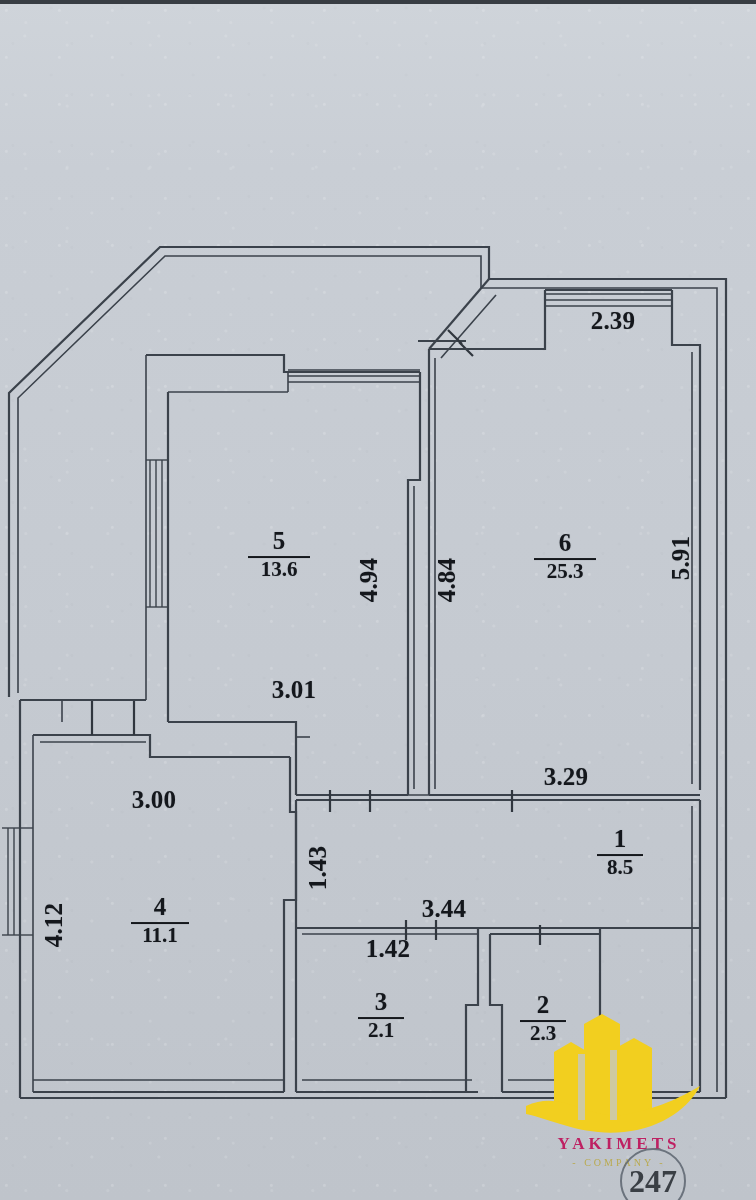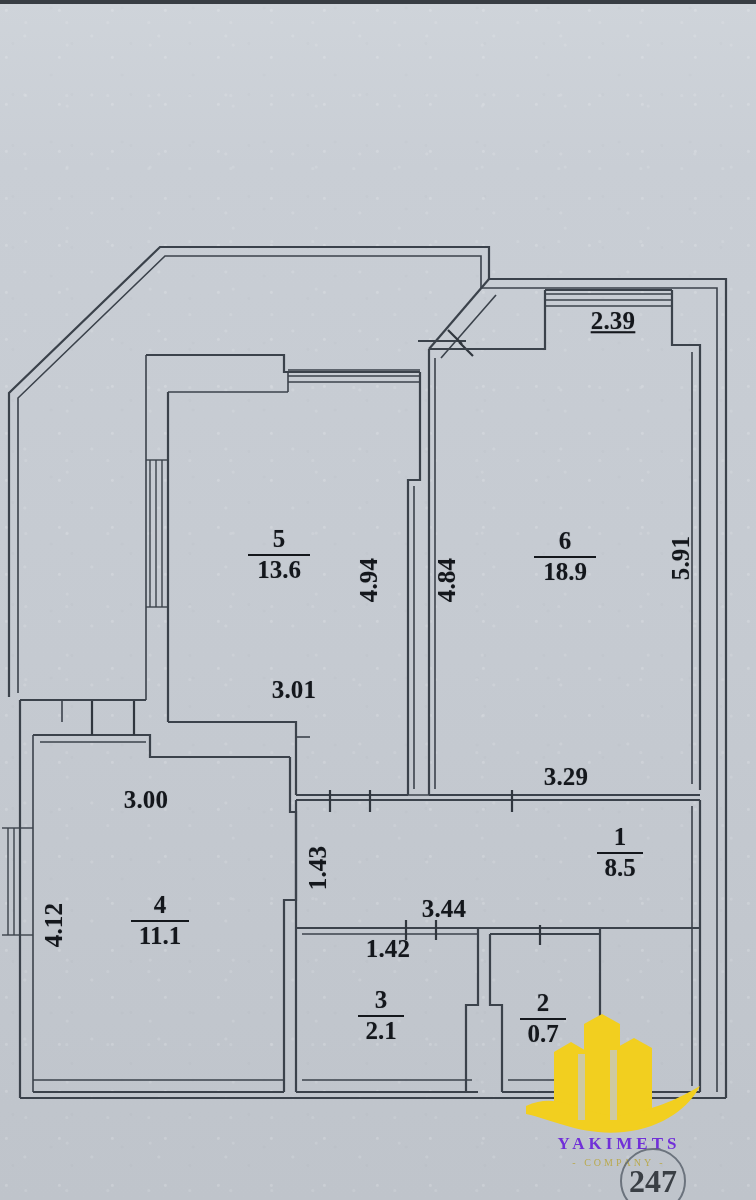--- a/index.html
+++ b/index.html
@@ -46,33 +46,33 @@
     line-height:1.02;
     text-shadow:0 0 1px rgba(60,65,72,.35);
   }
   .dim{font-size:25px;letter-spacing:.2px;}
   .dim.vert{transform-origin:50% 50%;}
   .room-tag{font-size:25px;}
   .room-tag .num{display:block;font-size:25px;}
   .room-tag .bar{
     display:block;height:2px;background:#14171c;margin:2px auto 1px;
   }
-  .room-tag .area{display:block;font-size:25px;}
+  .room-tag .area{display:block;font-size:21px;}
   
   #watermark{
     position:absolute;
     left:524px;top:1002px;
     width:232px;height:198px;
     pointer-events:none;
   }
   #wm-text{
     position:absolute;left:0;top:132px;width:190px;
     text-align:center;
     font-family:"Liberation Serif",serif;
-    color:#6d28d9;
+    color:#be185d;
     font-size:17px;letter-spacing:4px;font-weight:bold;
     opacity:.95;
   }
   #wm-sub{
     position:absolute;left:0;top:155px;width:190px;
     text-align:center;
     font-family:Liberation Serif, serif;
     color:#b9a742;
     font-size:10px;letter-spacing:3px;
     opacity:.9;
@@ -248,21 +248,21 @@
 
   <div class="lbl room-tag" style="left:620px;top:852px;transform:translate(-50%,-50%);width:64px;">
     <span class="num">1</span>
     <span class="bar" style="width:46px;"></span>
     <span class="area">8.5</span>
   </div>
 
   <div class="lbl room-tag" style="left:543px;top:1018px;transform:translate(-50%,-50%);width:64px;">
     <span class="num">2</span>
     <span class="bar" style="width:46px;"></span>
-    <span class="area">0.7</span>
+    <span class="area">2.3</span>
   </div>
 
   <div class="lbl room-tag" style="left:381px;top:1015px;transform:translate(-50%,-50%);width:64px;">
     <span class="num">3</span>
     <span class="bar" style="width:46px;"></span>
     <span class="area">2.1</span>
   </div>
 
   <div class="lbl room-tag" style="left:160px;top:920px;transform:translate(-50%,-50%);width:74px;">
     <span class="num">4</span>
@@ -272,36 +272,36 @@
 
   <div class="lbl room-tag" style="left:279px;top:554px;transform:translate(-50%,-50%);width:78px;">
     <span class="num">5</span>
     <span class="bar" style="width:62px;"></span>
     <span class="area">13.6</span>
   </div>
 
   <div class="lbl room-tag" style="left:565px;top:556px;transform:translate(-50%,-50%);width:78px;">
     <span class="num">6</span>
     <span class="bar" style="width:62px;"></span>
-    <span class="area">18.9</span>
-  </div>
-
-  <div class="lbl dim" style="left:613px;top:321px;transform:translate(-50%,-50%);text-decoration:underline;">2.39</div>
+    <span class="area">25.3</span>
+  </div>
+
+  <div class="lbl dim" style="left:613px;top:321px;transform:translate(-50%,-50%);">2.39</div>
 
   <div class="lbl dim vert" style="left:681px;top:558px;transform:translate(-50%,-50%) rotate(-90deg);">5.91</div>
 
   <div class="lbl dim vert" style="left:369px;top:580px;transform:translate(-50%,-50%) rotate(-90deg);">4.94</div>
 
   <div class="lbl dim vert" style="left:447px;top:580px;transform:translate(-50%,-50%) rotate(-90deg);">4.84</div>
 
   <div class="lbl dim" style="left:294px;top:690px;transform:translate(-50%,-50%);">3.01</div>
 
   <div class="lbl dim" style="left:566px;top:777px;transform:translate(-50%,-50%);">3.29</div>
 
-  <div class="lbl dim" style="left:146px;top:800px;transform:translate(-50%,-50%);">3.00</div>
+  <div class="lbl dim" style="left:154px;top:800px;transform:translate(-50%,-50%);">3.00</div>
 
   <div class="lbl dim vert" style="left:318px;top:868px;transform:translate(-50%,-50%) rotate(-90deg);">1.43</div>
 
   <div class="lbl dim vert" style="left:54px;top:925px;transform:translate(-50%,-50%) rotate(-90deg);">4.12</div>
 
   <div class="lbl dim" style="left:444px;top:909px;transform:translate(-50%,-50%);text-align:right;">3.44</div>
 
   <div class="lbl dim" style="left:388px;top:949px;transform:translate(-50%,-50%);">1.42</div>
 
   <div id="watermark">

